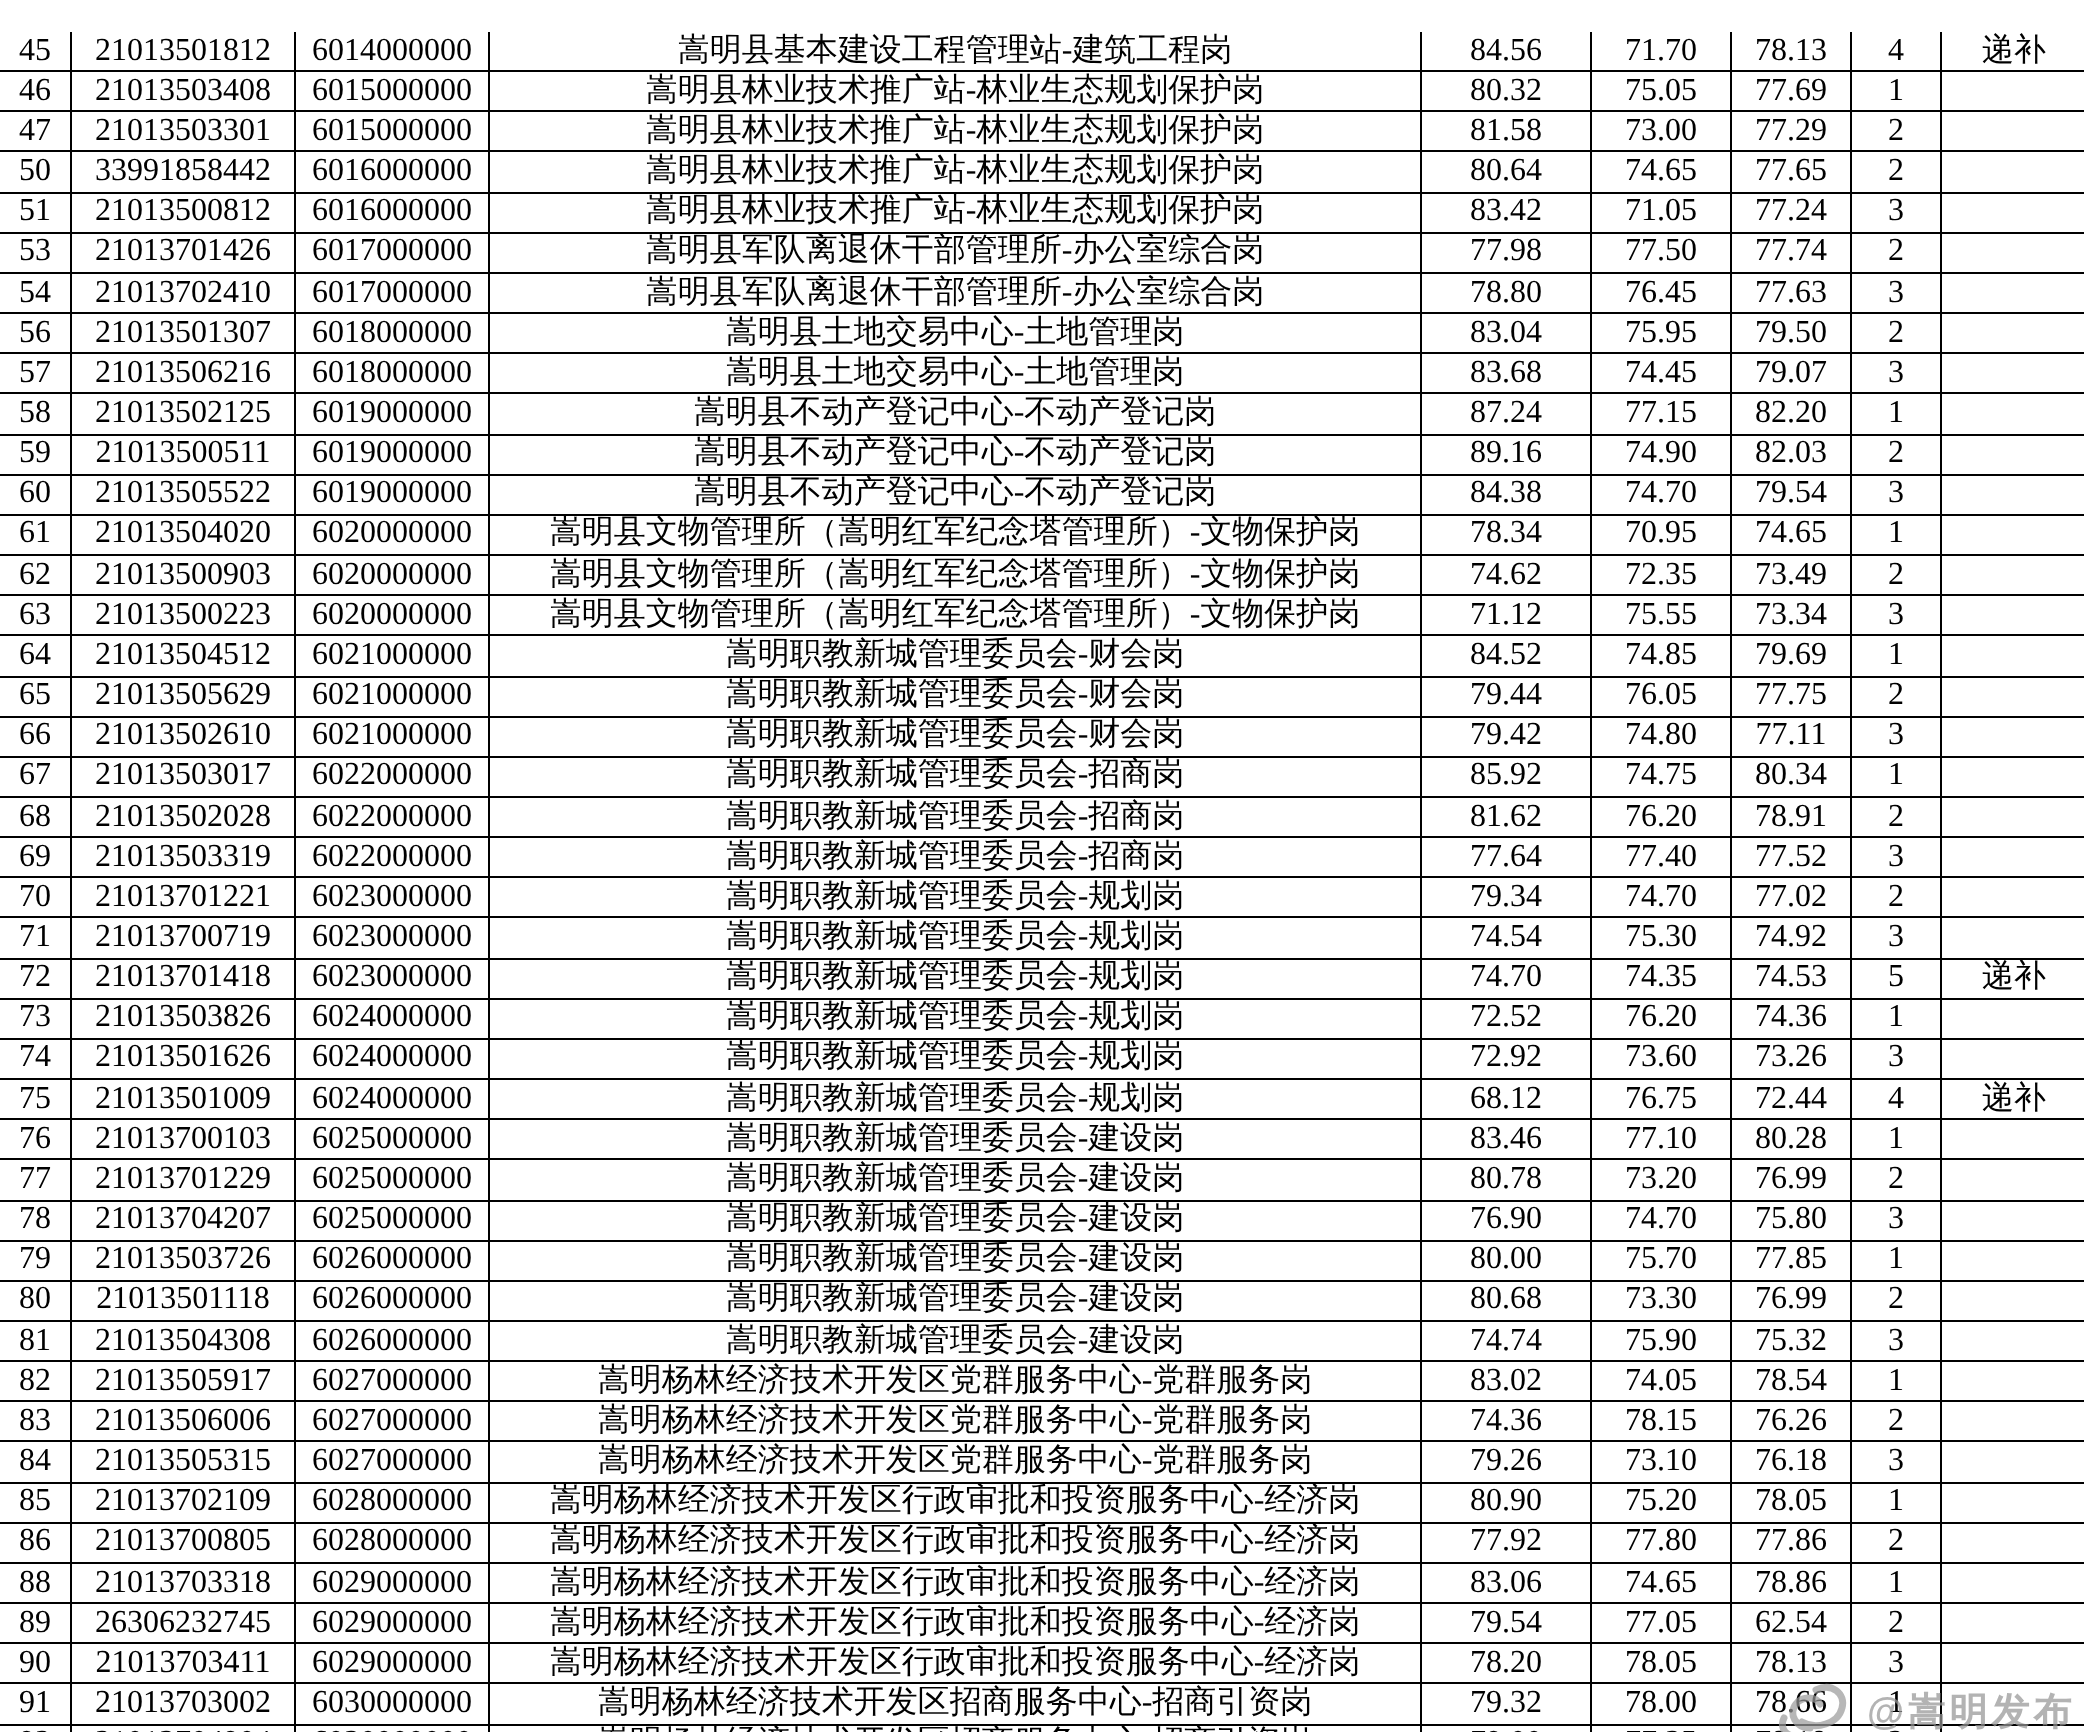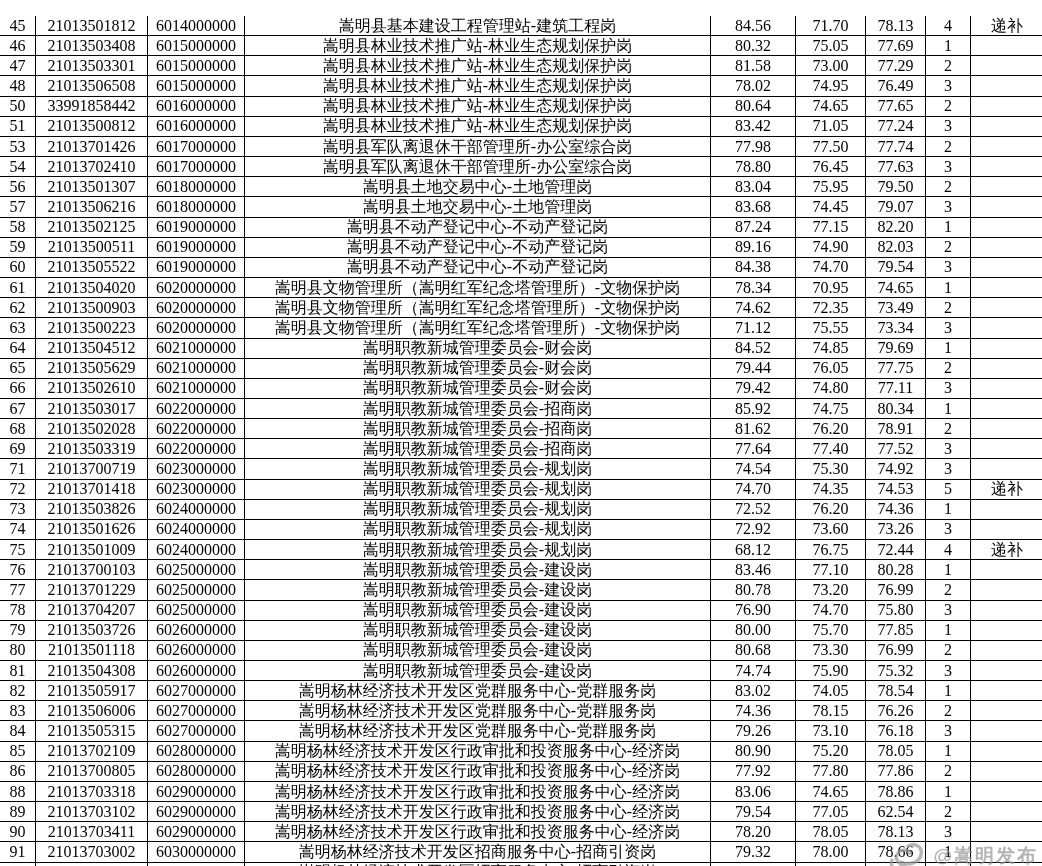--- a/index.html
+++ b/index.html
@@ -86,31 +86,20 @@
       <td>21013503301</td>
       <td>6015000000</td>
       <td>嵩明县林业技术推广站-林业生态规划保护岗</td>
       <td>81.58</td>
       <td>73.00</td>
       <td>77.29</td>
       <td>2</td>
       <td></td>
     </tr>
         <tr>
-      <td>48</td>
-      <td>21013506508</td>
-      <td>6015000000</td>
-      <td>嵩明县林业技术推广站-林业生态规划保护岗</td>
-      <td>78.02</td>
-      <td>74.95</td>
-      <td>76.49</td>
-      <td>3</td>
-      <td></td>
-    </tr>
-        <tr>
       <td>50</td>
       <td>33991858442</td>
       <td>6016000000</td>
       <td>嵩明县林业技术推广站-林业生态规划保护岗</td>
       <td>80.64</td>
       <td>74.65</td>
       <td>77.65</td>
       <td>2</td>
       <td></td>
     </tr>
@@ -292,20 +281,31 @@
     </tr>
         <tr>
       <td>69</td>
       <td>21013503319</td>
       <td>6022000000</td>
       <td>嵩明职教新城管理委员会-招商岗</td>
       <td>77.64</td>
       <td>77.40</td>
       <td>77.52</td>
       <td>3</td>
+      <td></td>
+    </tr>
+        <tr>
+      <td>70</td>
+      <td>21013701221</td>
+      <td>6023000000</td>
+      <td>嵩明职教新城管理委员会-规划岗</td>
+      <td>79.34</td>
+      <td>74.70</td>
+      <td>77.02</td>
+      <td>2</td>
       <td></td>
     </tr>
         <tr>
       <td>71</td>
       <td>21013700719</td>
       <td>6023000000</td>
       <td>嵩明职教新城管理委员会-规划岗</td>
       <td>74.54</td>
       <td>75.30</td>
       <td>74.92</td>
@@ -483,21 +483,21 @@
       <td>6029000000</td>
       <td>嵩明杨林经济技术开发区行政审批和投资服务中心-经济岗</td>
       <td>83.06</td>
       <td>74.65</td>
       <td>78.86</td>
       <td>1</td>
       <td></td>
     </tr>
         <tr>
       <td>89</td>
-      <td>21013703102</td>
+      <td>26306232745</td>
       <td>6029000000</td>
       <td>嵩明杨林经济技术开发区行政审批和投资服务中心-经济岗</td>
       <td>79.54</td>
       <td>77.05</td>
       <td>62.54</td>
       <td>2</td>
       <td></td>
     </tr>
         <tr>
       <td>90</td>

